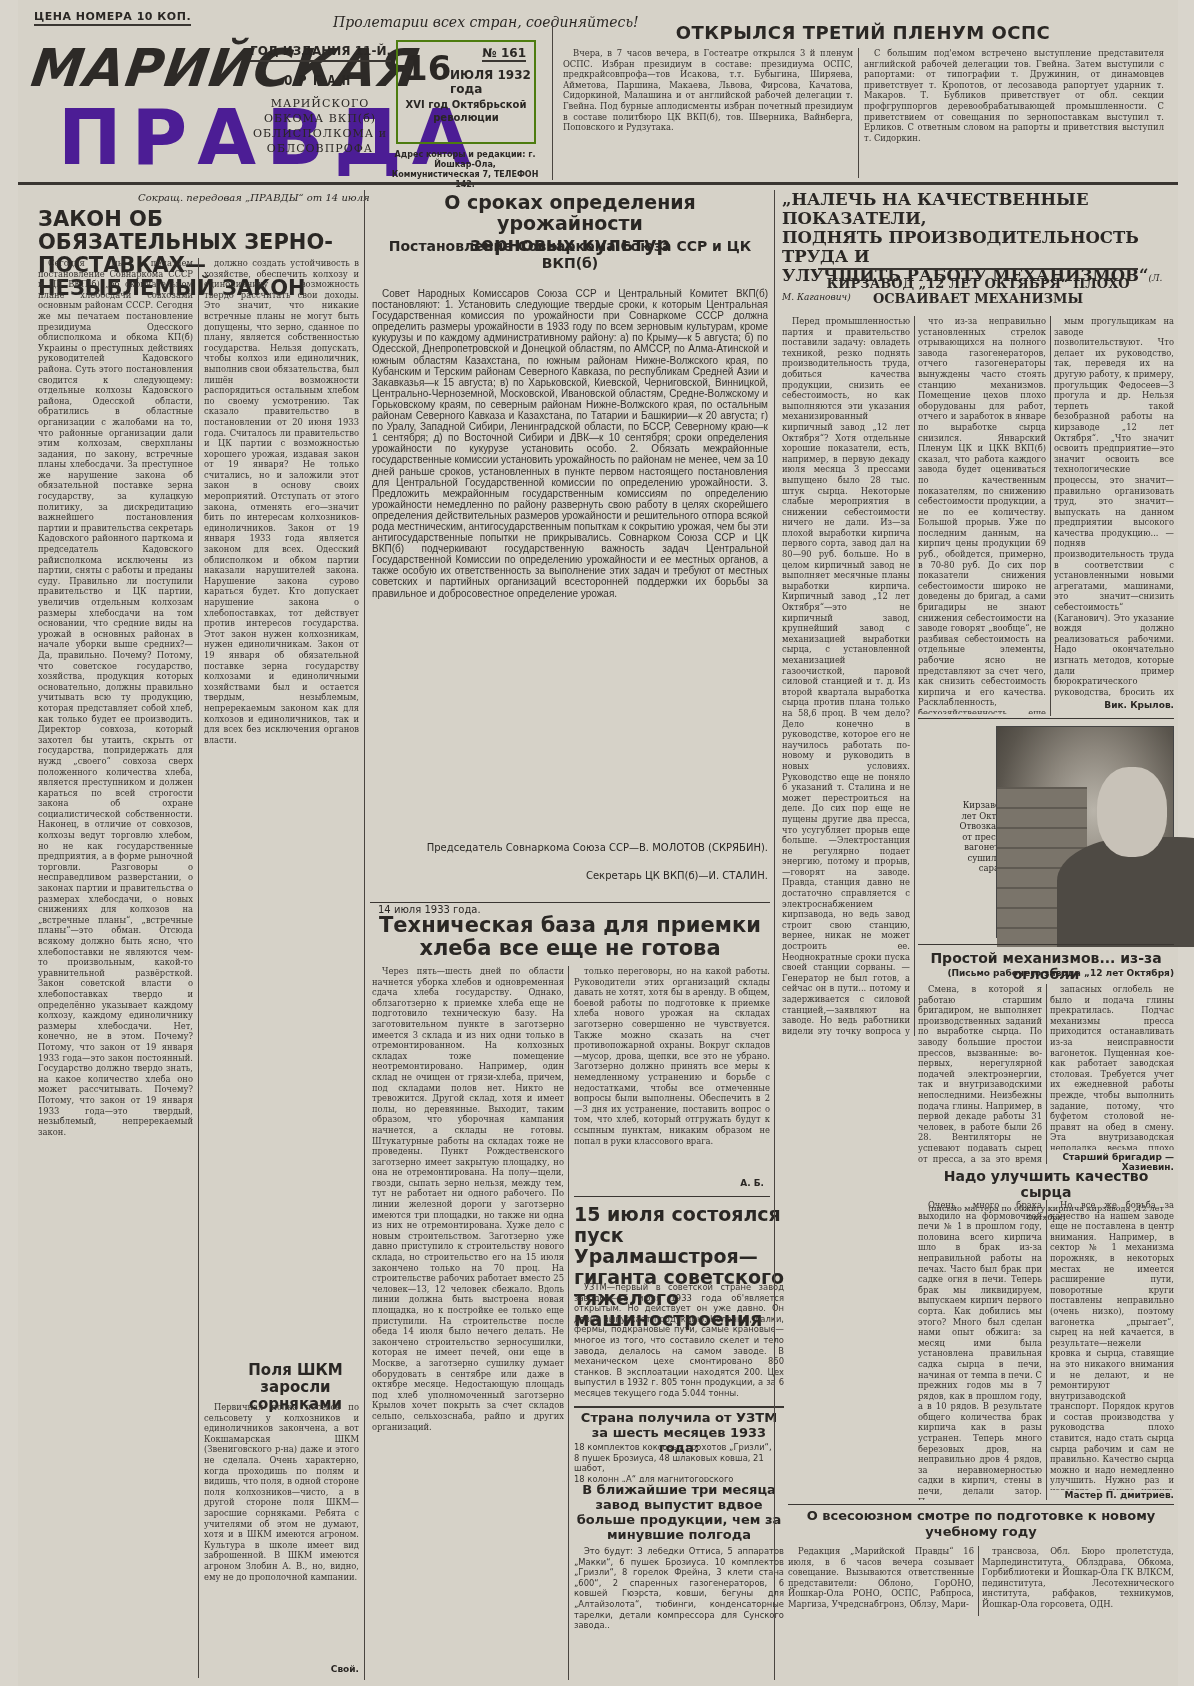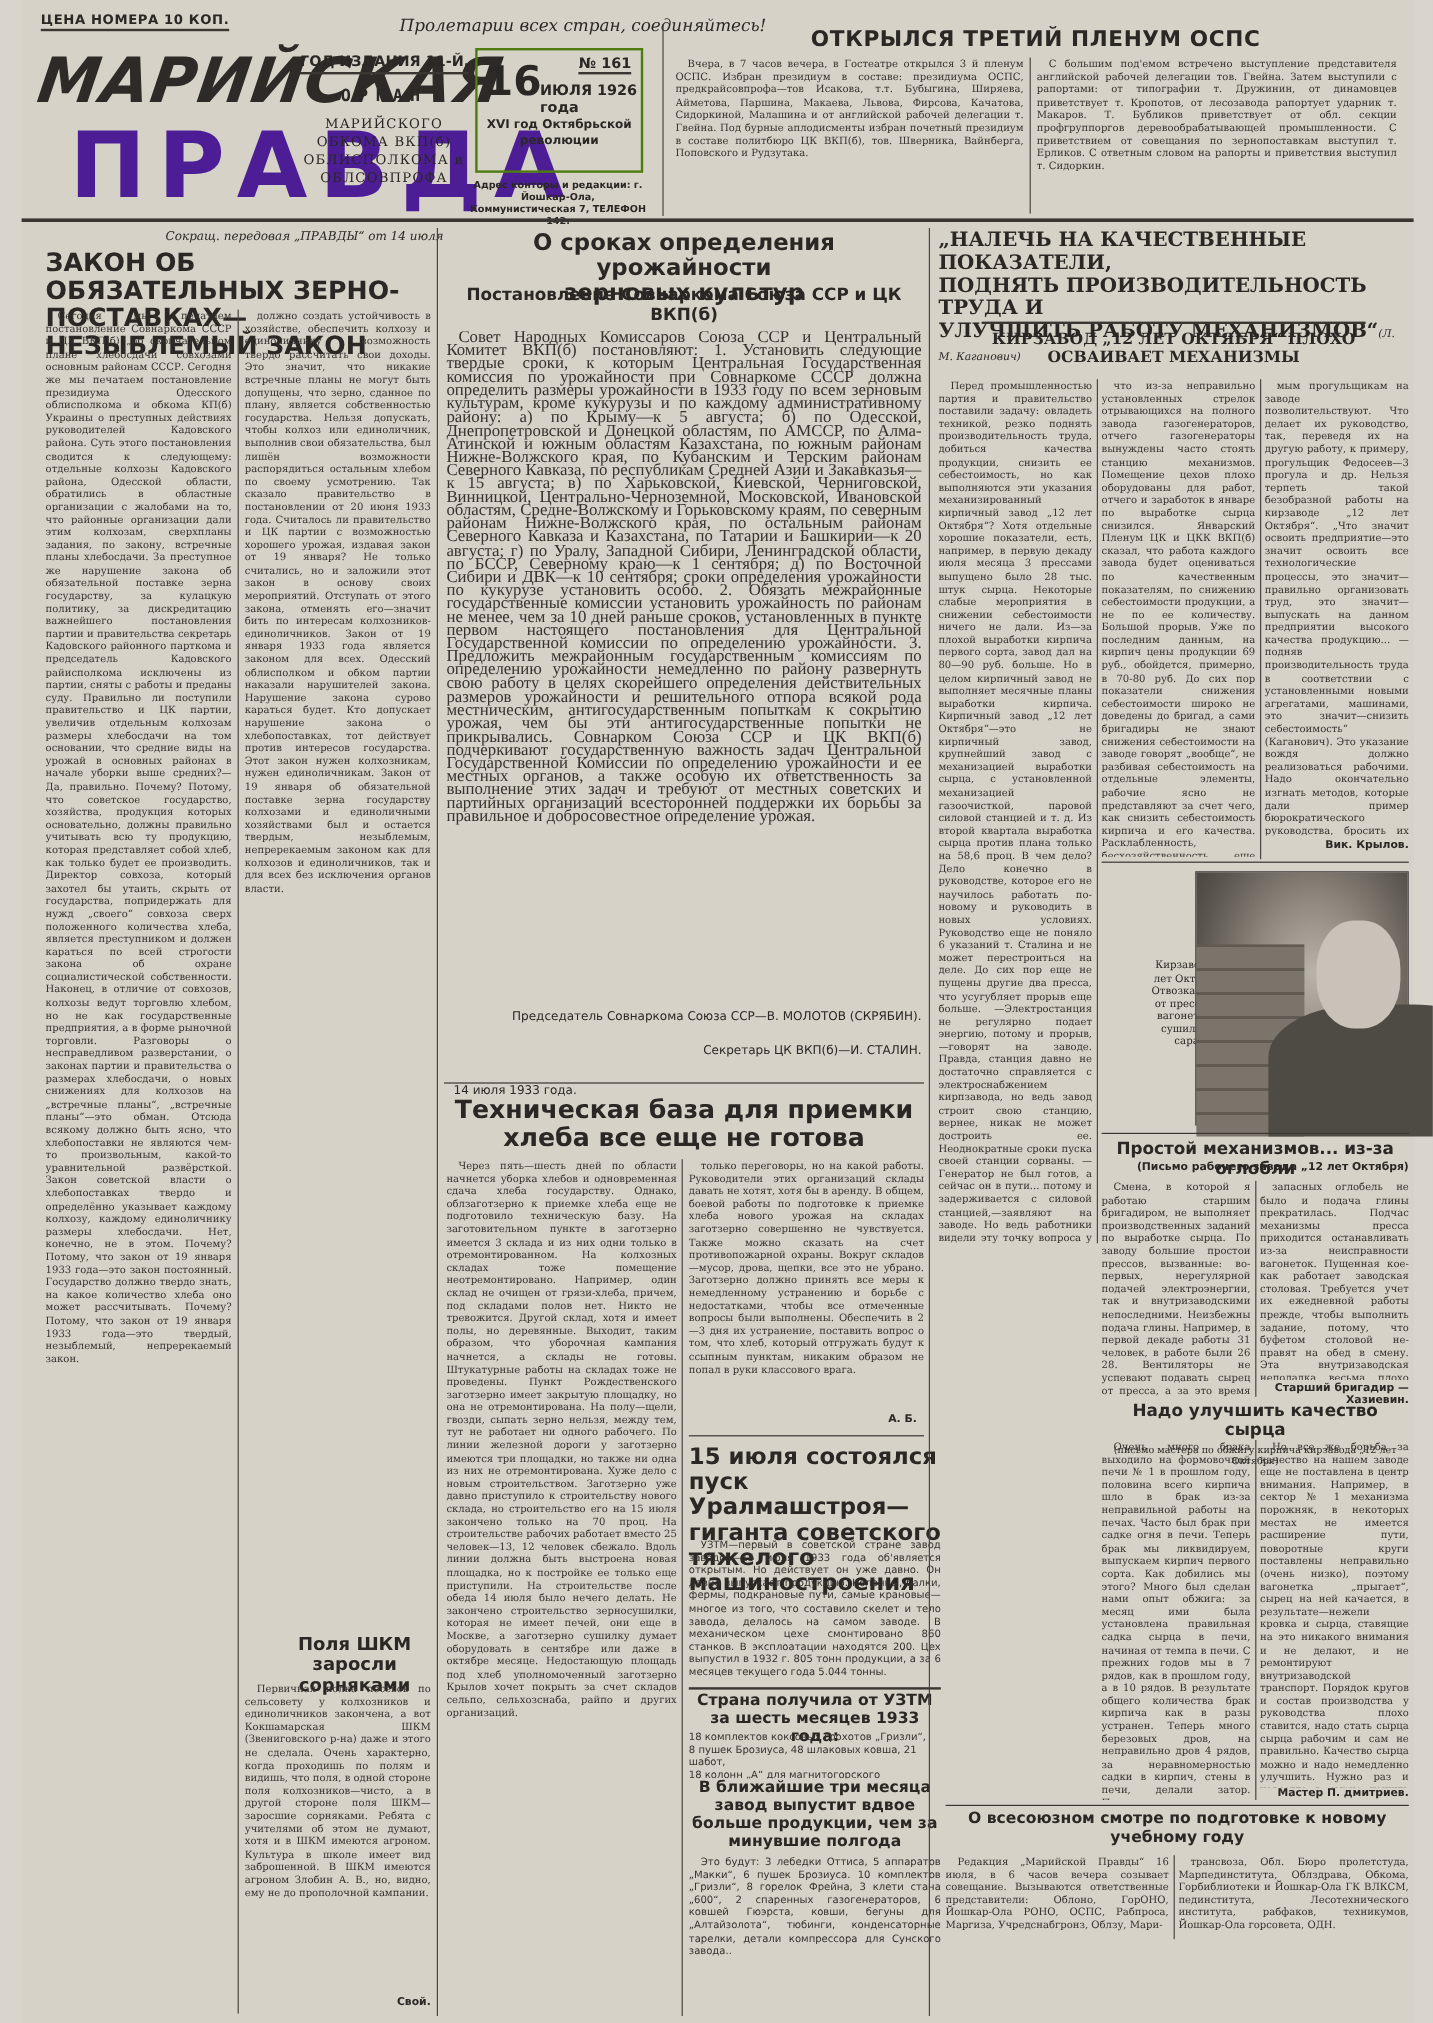--- a/index.html
+++ b/index.html
@@ -49,21 +49,21 @@
   <div class="abs organ">ОРГАН</div>
   <div class="abs organsub">
     <div>МАРИЙСКОГО</div>
     <div>ОБКОМА ВКП(б)</div>
     <div>ОБЛИСПОЛКОМА и</div>
     <div>ОБЛСОВПРОФА</div>
   </div>
   <div class="abs datebox" style="left:378px;">
     <span class="date-day">16</span>
     <span class="date-num">№ 161</span>
-    <span class="date-month">ИЮЛЯ 1926 года</span>
+    <span class="date-month">ИЮЛЯ 1932 года</span>
     <span class="date-rev">XVI год Октябрьской революции</span>
   </div>
   <div class="abs addr" style="left:372px;">Адрес конторы и редакции: г. Йошкар-Ола, Коммунистическая 7, ТЕЛЕФОН 142.</div>
 
   <div class="vline" style="left:534px;top:20px;height:160px;"></div>
 
   <div class="abs h-plenum" style="left:545px;top:22px;width:600px;">ОТКРЫЛСЯ ТРЕТИЙ ПЛЕНУМ ОСПС</div>
   <div class="col" style="left:545px;top:48px;width:290px;height:130px;">
       <p>Вчера, в 7 часов вечера, в Гостеатре открылся 3 й пленум ОСПС. Избран президиум в составе: президиума ОСПС, предкрайсовпрофа—тов Исакова, т.т. Бубыгина, Ширяева, Айметова, Паршина, Макаева, Львова, Фирсова, Качатова, Сидоркиной, Малашина и от английской рабочей делегации т. Гвейна. Под бурные аплодисменты избран почетный президиум в составе политбюро ЦК ВКП(б), тов. Шверника, Вайнберга, Поповского и Рудзутака.</p>
     </div>
@@ -92,21 +92,21 @@
   <div class="col" style="left:186px;top:1402px;width:155px;height:260px;">
       <p>Первичная полка посевов по сельсовету у колхозников и единоличников закончена, а вот Кокшамарская ШКМ (Звениговского р-на) даже и этого не сделала. Очень характерно, когда проходишь по полям и видишь, что поля, в одной стороне поля колхозников—чисто, а в другой стороне поля ШКМ—заросшие сорняками. Ребята с учителями об этом не думают, хотя и в ШКМ имеются агроном. Культура в школе имеет вид заброшенной. В ШКМ имеются агроном Злобин А. В., но, видно, ему не до прополочной кампании.</p>
     </div>
   <div class="abs sign" style="left:186px;top:1664px;width:155px;">Свой.</div>
 
   <div class="abs h2" style="left:352px;top:192px;width:400px;">
     <div>О сроках определения урожайности</div>
     <div>зерновых культур</div>
   </div>
   <div class="abs h3" style="left:352px;top:238px;width:400px;">Постановление Совнаркома Союза ССР и ЦК ВКП(б)</div>
-  <div class="col" style="left:354px;top:276px;width:396px;height:560px;font-size:14px;line-height:11.1px;font-family:Liberation Serif, serif;">
+  <div class="col" style="left:354px;top:288px;width:396px;height:560px;font-size:10px;line-height:11.1px;font-family:Liberation Sans, sans-serif;">
       <p>Совет Народных Комиссаров Союза ССР и Центральный Комитет ВКП(б) постановляют: 1. Установить следующие твердые сроки, к которым Центральная Государственная комиссия по урожайности при Совнаркоме СССР должна определить размеры урожайности в 1933 году по всем зерновым культурам, кроме кукурузы и по каждому административному району: а) по Крыму—к 5 августа; б) по Одесской, Днепропетровской и Донецкой областям, по АМССР, по Алма-Атинской и южным областям Казахстана, по южным районам Нижне-Волжского края, по Кубанским и Терским районам Северного Кавказа, по республикам Средней Азии и Закавказья—к 15 августа; в) по Харьковской, Киевской, Черниговской, Винницкой, Центрально-Черноземной, Московской, Ивановской областям, Средне-Волжскому и Горьковскому краям, по северным районам Нижне-Волжского края, по остальным районам Северного Кавказа и Казахстана, по Татарии и Башкирии—к 20 августа; г) по Уралу, Западной Сибири, Ленинградской области, по БССР, Северному краю—к 1 сентября; д) по Восточной Сибири и ДВК—к 10 сентября; сроки определения урожайности по кукурузе установить особо. 2. Обязать межрайонные государственные комиссии установить урожайность по районам не менее, чем за 10 дней раньше сроков, установленных в пункте первом настоящего постановления для Центральной Государственной комиссии по определению урожайности. 3. Предложить межрайонным государственным комиссиям по определению урожайности немедленно по району развернуть свою работу в целях скорейшего определения действительных размеров урожайности и решительного отпора всякой рода местническим, антигосударственным попыткам к сокрытию урожая, чем бы эти антигосударственные попытки не прикрывались. Совнарком Союза ССР и ЦК ВКП(б) подчеркивают государственную важность задач Центральной Государственной Комиссии по определению урожайности и ее местных органов, а также особую их ответственность за выполнение этих задач и требуют от местных советских и партийных организаций всесторонней поддержки их борьбы за правильное и добросовестное определение урожая.</p>
     </div>
   <div class="abs" style="left:380px;top:842px;width:370px;font:10px 'DejaVu Sans',sans-serif;text-align:right;">Председатель Совнаркома Союза ССР—В. МОЛОТОВ (СКРЯБИН).</div>
   <div class="abs" style="left:380px;top:870px;width:370px;font:10px 'DejaVu Sans',sans-serif;text-align:right;">Секретарь ЦК ВКП(б)—И. СТАЛИН.</div>
   <div class="abs" style="left:360px;top:904px;font:10px 'DejaVu Sans',sans-serif;">14 июля 1933 года.</div>
 
   <div class="rule" style="left:352px;top:902px;width:400px;height:1px;"></div>
 
   <div class="abs h2" style="left:352px;top:914px;width:400px;font-size:21px;line-height:23px;">
     <div>Техническая база для приемки</div>

